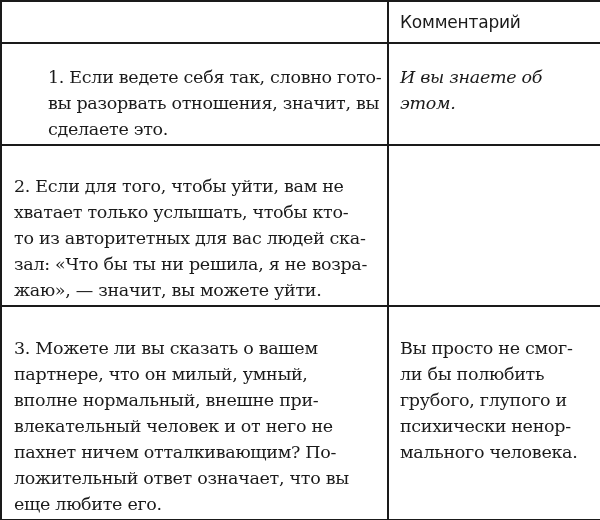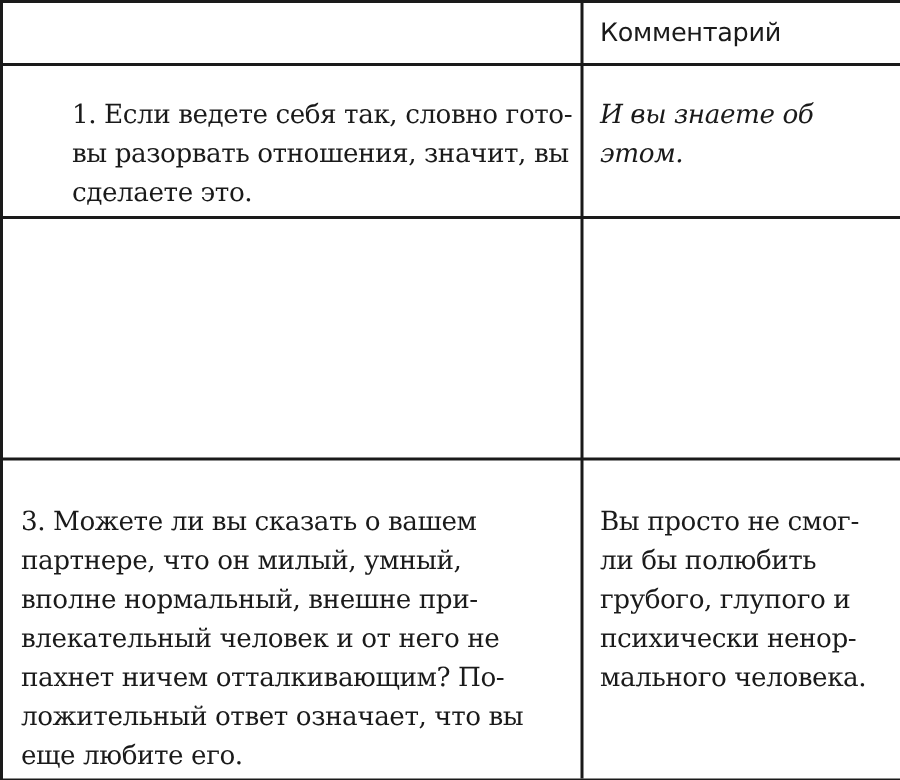--- a/index.html
+++ b/index.html
@@ -20,20 +20,25 @@
   <div class="row-div" style="top:303px"></div>
 
   <div class="cell hdr" style="left:398px; top:7px;text-align:center;">Комментарий</div>
 
   <div class="cell" style="left:12px; top:62px;margin-left:34px;">1. Если ведете себя так, словно гото-
 вы разорвать отношения, значит, вы
 сделаете это.</div>
   <div class="cell" style="left:398px; top:62px;font-style:italic;">И вы знаете об
 этом.</div>
 
+  <div class="cell" style="left:12px; top:171px;">2. Если для того, чтобы уйти, вам не
+хватает только услышать, чтобы кто-
+то из авторитетных для вас людей ска-
+зал: «Что бы ты ни решила, я не возра-
+жаю», — значит, вы можете уйти.</div>
   <div class="cell" style="left:398px; top:171px;"></div>
 
   <div class="cell" style="left:12px; top:333px;">3. Можете ли вы сказать о вашем
 партнере, что он милый, умный,
 вполне нормальный, внешне при-
 влекательный человек и от него не
 пахнет ничем отталкивающим? По-
 ложительный ответ означает, что вы
 еще любите его.</div>
   <div class="cell" style="left:398px; top:333px;">Вы просто не смог-

